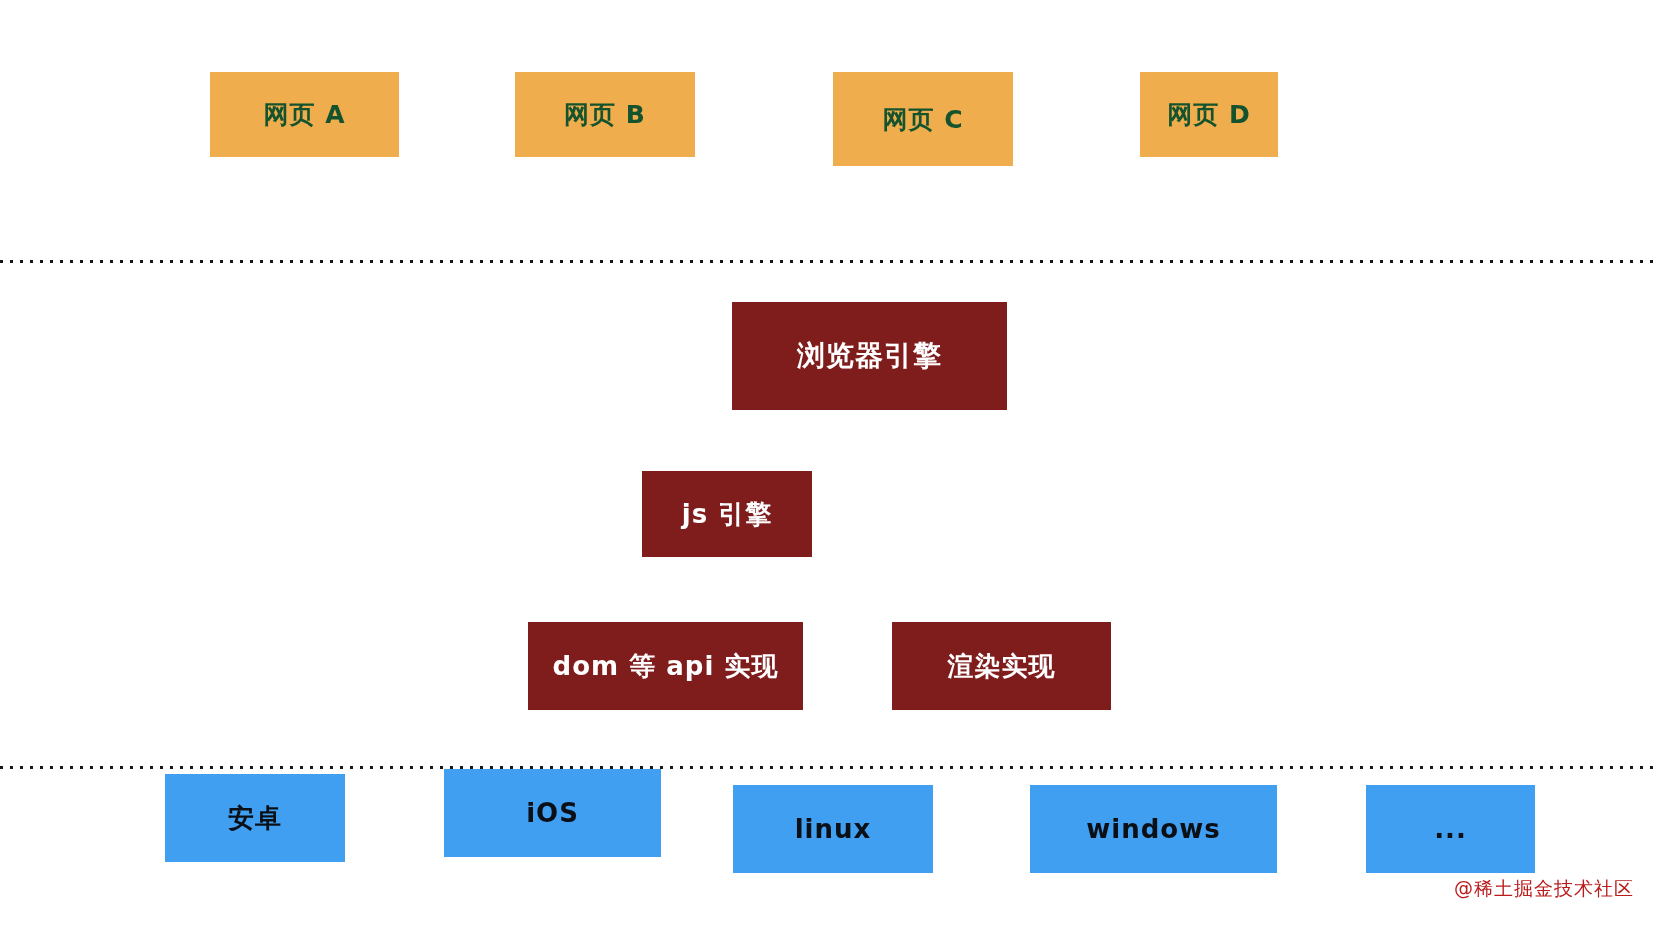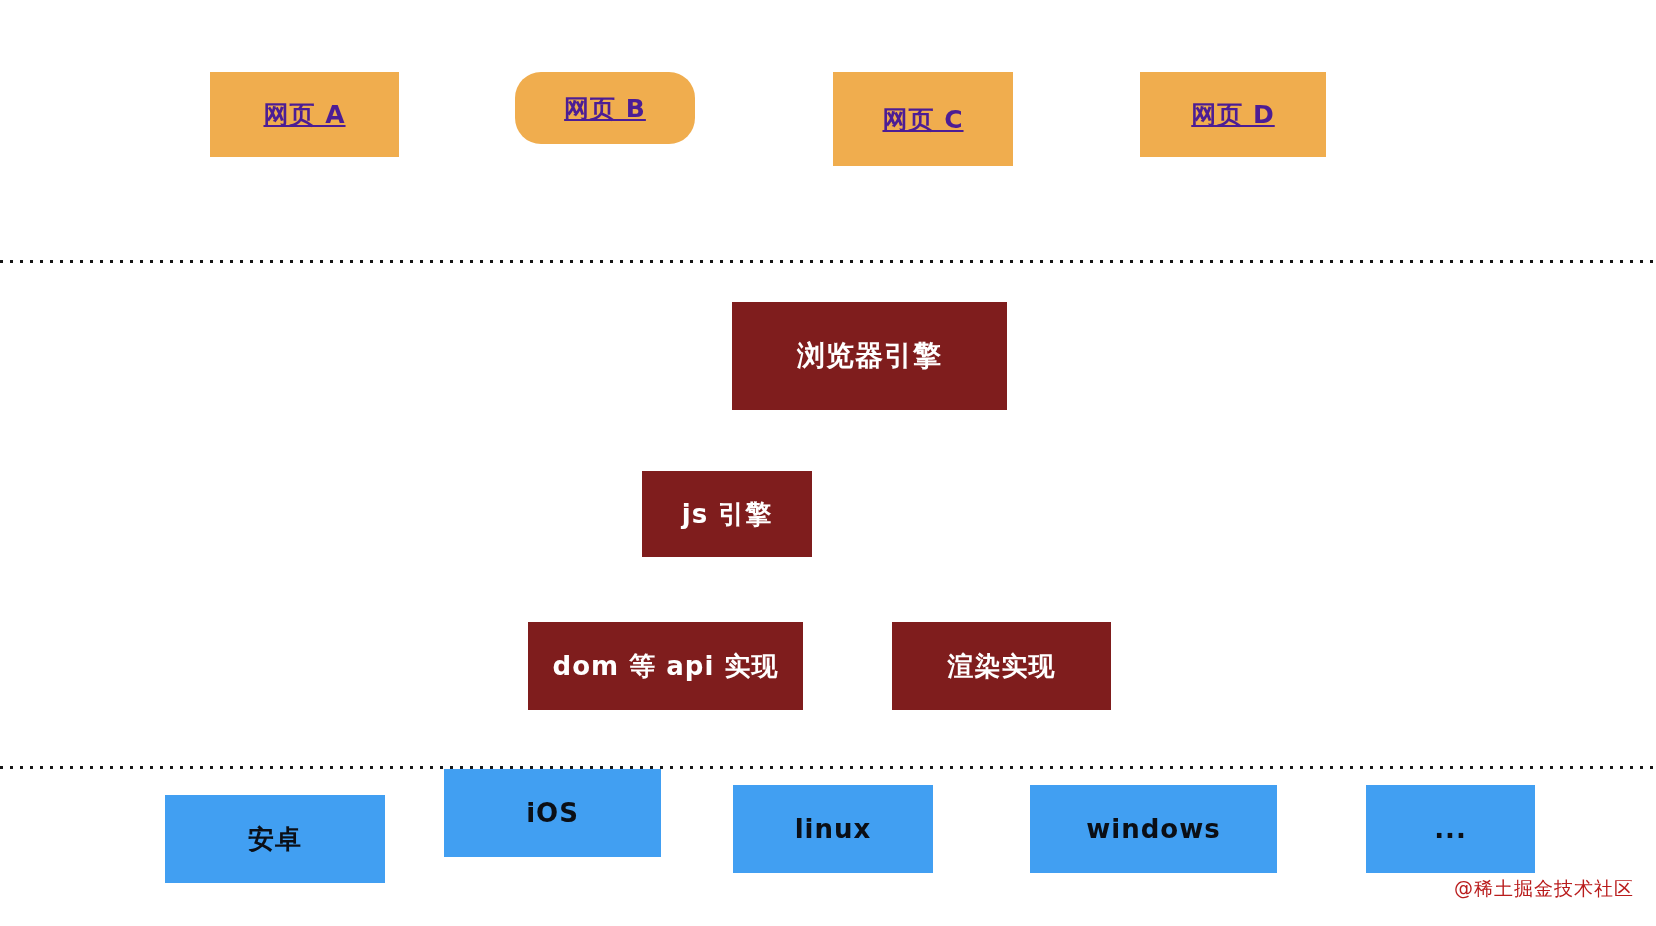--- a/index.html
+++ b/index.html
@@ -16,23 +16,22 @@
     display: flex;
     align-items: center;
     justify-content: center;
     font-weight: bold;
     box-sizing: border-box;
     text-align: center;
     letter-spacing: 1px;
   }
   .webpage-box {
     background: #F0AD4E;
-    color: #4c1d95;
+    color: #14532d;
     font-size: 25px;
-    text-decoration: underline;
   }
   .engine-box {
     background: #7f1d1d;
     color: #FFFFFF;
   }
   .platform-box {
     background: #419FF2;
     color: #0B0F16;
     font-size: 26px;
   }
@@ -52,36 +51,36 @@
     font-weight: normal;
     letter-spacing: 1px;
   }
 </style>
 </head>
 <body>
 
 <div class="canvas">
 
   <div class="box webpage-box" style="left:210px; top:72px; width:189px; height:85px;">网页 A</div>
-  <div class="box webpage-box" style="left:515px; top:72px; width:180px; height:72px;border-radius:26px;">网页 B</div>
+  <div class="box webpage-box" style="left:515px; top:72px; width:180px; height:85px;">网页 B</div>
   <div class="box webpage-box" style="left:833px; top:72px; width:180px; height:94px;">网页 C</div>
-  <div class="box webpage-box" style="left:1140px; top:72px; width:186px; height:85px;">网页 D</div>
+  <div class="box webpage-box" style="left:1140px; top:72px; width:138px; height:85px;">网页 D</div>
 
   <div class="dotted-separator" style="top:260px;"></div>
 
   <div class="box engine-box" style="left:732px; top:302px; width:275px; height:108px; font-size:28px;">浏览器引擎</div>
 
   <div class="box engine-box" style="left:642px; top:471px; width:170px; height:86px; font-size:26px;">js 引擎</div>
 
   <div class="box engine-box" style="left:528px; top:622px; width:275px; height:88px; font-size:26px;">dom 等 api 实现</div>
   <div class="box engine-box" style="left:892px; top:622px; width:219px; height:88px; font-size:26px;">渲染实现</div>
 
   <div class="dotted-separator" style="top:766px;"></div>
 
-  <div class="box platform-box" style="left:165px; top:795px; width:220px; height:88px;">安卓</div>
+  <div class="box platform-box" style="left:165px; top:774px; width:180px; height:88px;">安卓</div>
   <div class="box platform-box" style="left:444px; top:769px; width:217px; height:88px;">iOS</div>
   <div class="box platform-box" style="left:733px; top:785px; width:200px; height:88px;">linux</div>
   <div class="box platform-box" style="left:1030px; top:785px; width:247px; height:88px;">windows</div>
   <div class="box platform-box" style="left:1366px; top:785px; width:169px; height:88px;">...</div>
 
   <div class="watermark">@稀土掘金技术社区</div>
 
 </div>
 
 </body></html>

